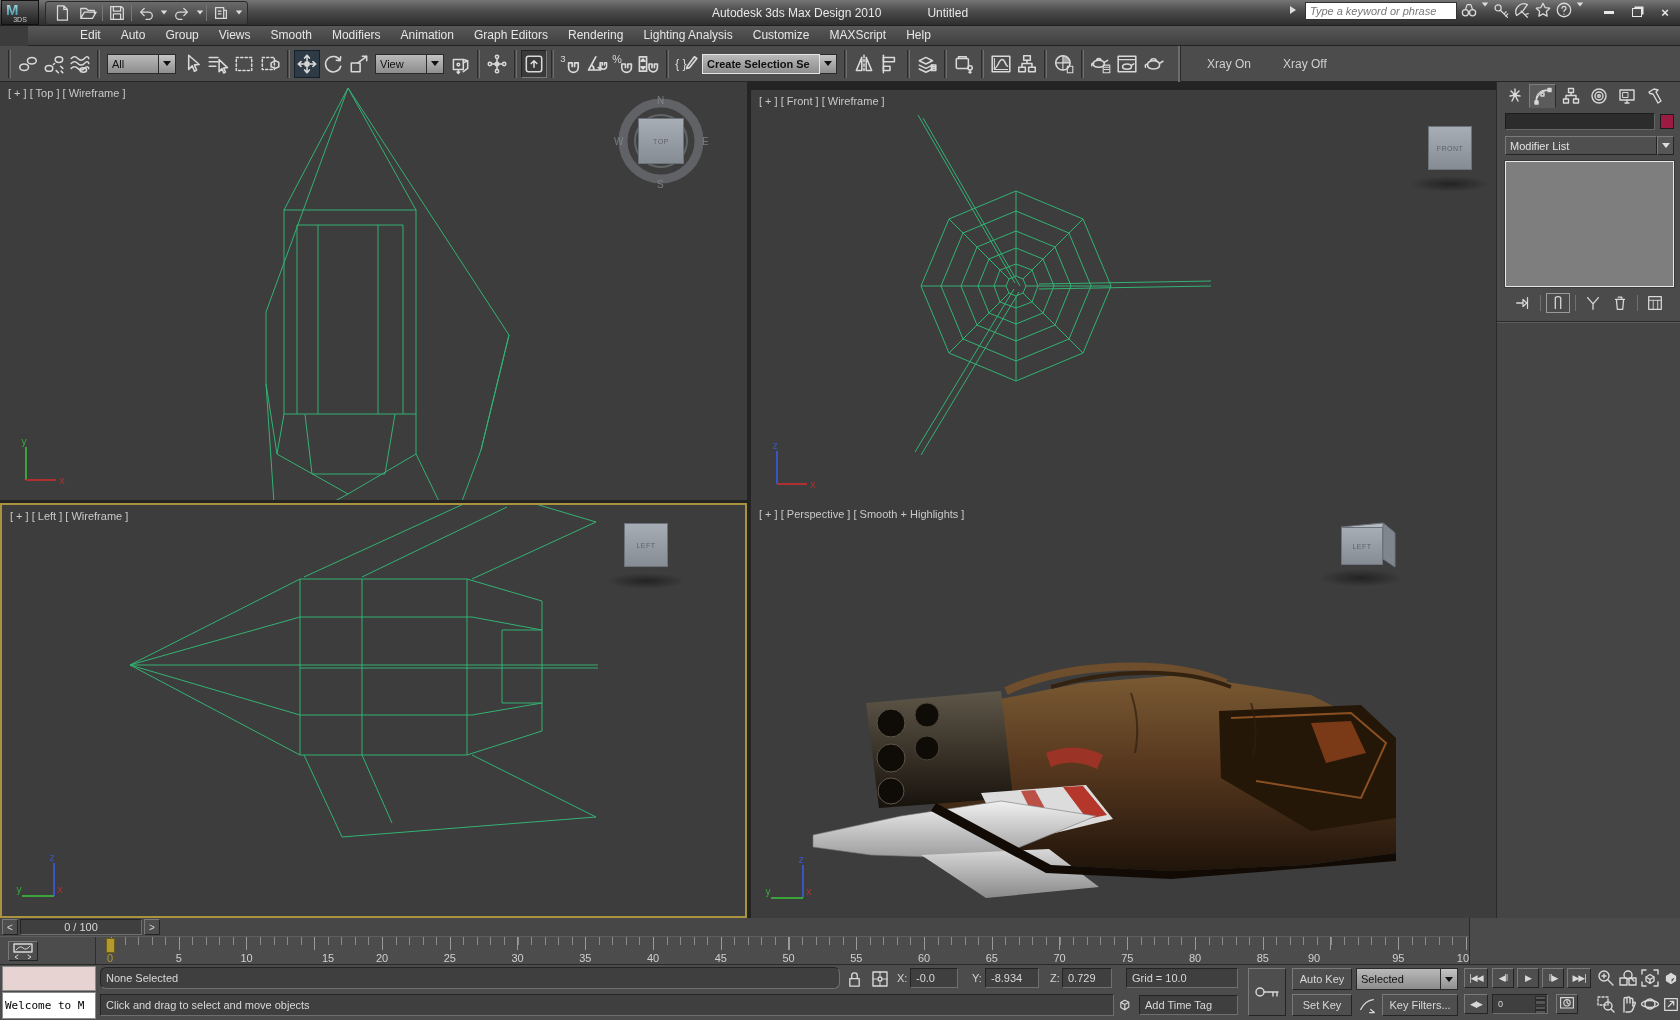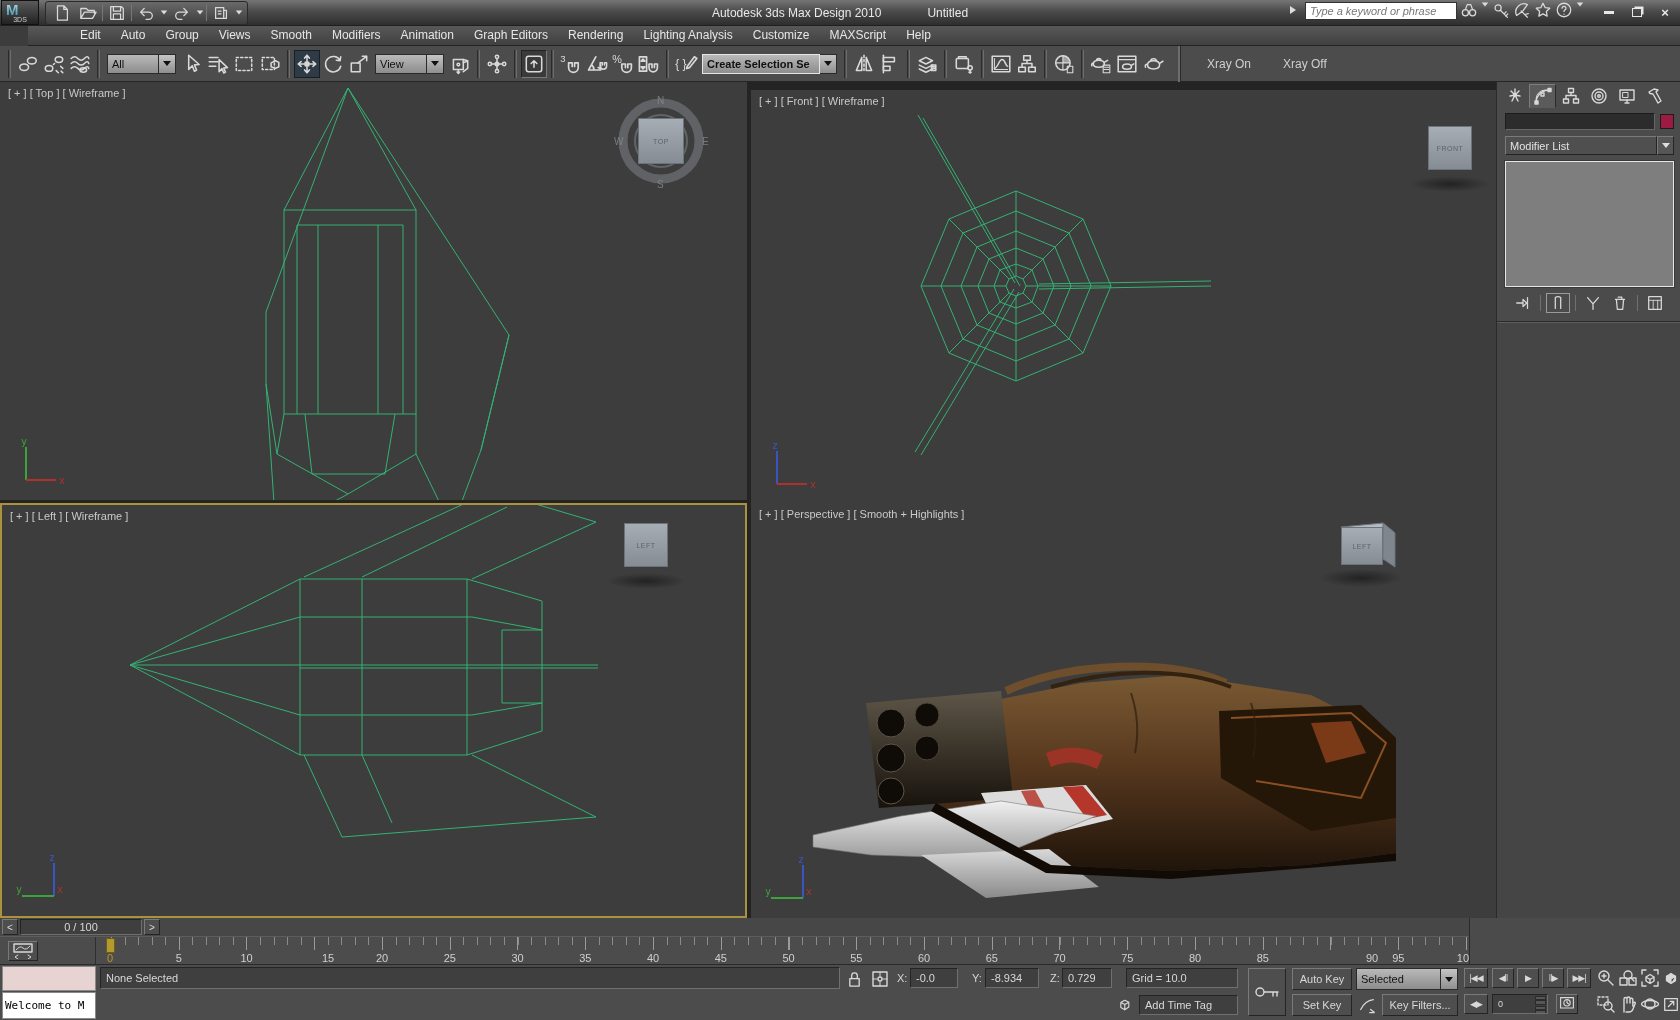--- a/index.html
+++ b/index.html
@@ -713,32 +713,33 @@
       <span class="tick" style="left: 557px;">40</span>
       <span class="tick" style="left: 624.75px;">45</span>
       <span class="tick" style="left: 692.5px;">50</span>
       <span class="tick" style="left: 760.25px;">55</span>
       <span class="tick" style="left: 828px;">60</span>
       <span class="tick" style="left: 895.75px;">65</span>
       <span class="tick" style="left: 963.5px;">70</span>
       <span class="tick" style="left: 1031.25px;">75</span>
       <span class="tick" style="left: 1099px;">80</span>
       <span class="tick" style="left: 1166.75px;">85</span>
-      <span class="tick" style="left: 1276px;">90</span>
+      <span class="tick" style="left: 1218px;">90</span>
       <span class="tick" style="left: 1302.25px;">95</span>
       <span class="tick" style="left: 1370px;">100</span>
     </div>
 </div>
 <div id="panelgap"></div>
 
 <div id="statusbar">
   <div class="abs" id="listener-pink"></div>
   <div class="abs" id="listener-white">Welcome to M</div>
 
-  <div class="abs sunk sfield" style="left:100px;top:2px;width:740px;height:22px;">None Selected</div>
+  <div class="abs sunk sfield" style="left:100px;top:2px;width:740px;height:22px;border-radius:6px;">None Selected</div>
+  <div class="abs sunk sfield" style="left:100px;top:29px;width:1014px;height:22px;">Click and drag to select and move objects</div>
 
   <div class="abs" style="left:845px;top:4px;width:18px;height:20px;display:flex;align-items:center;justify-content:center;">
     <svg class="ic" width="15" height="17" viewBox="0 0 16 18">
         <rect x="3" y="8" width="10" height="8"></rect>
         <path d="M5 8 v-3 a3 3 0 0 1 6 0 v3"></path>
       </svg>
   </div>
   <div class="abs" style="left:868px;top:4px;width:24px;height:20px;display:flex;align-items:center;justify-content:center;">
     <svg class="ic" width="20" height="18" viewBox="0 0 20 18">
         <rect x="3" y="2" width="14" height="14"></rect>

